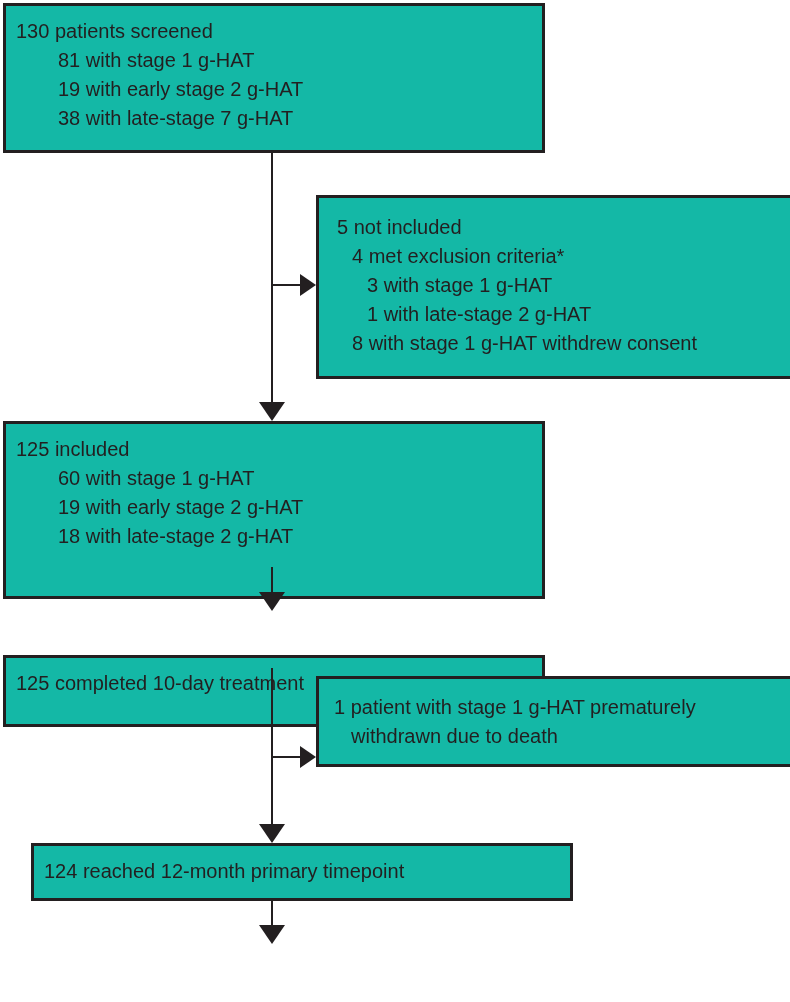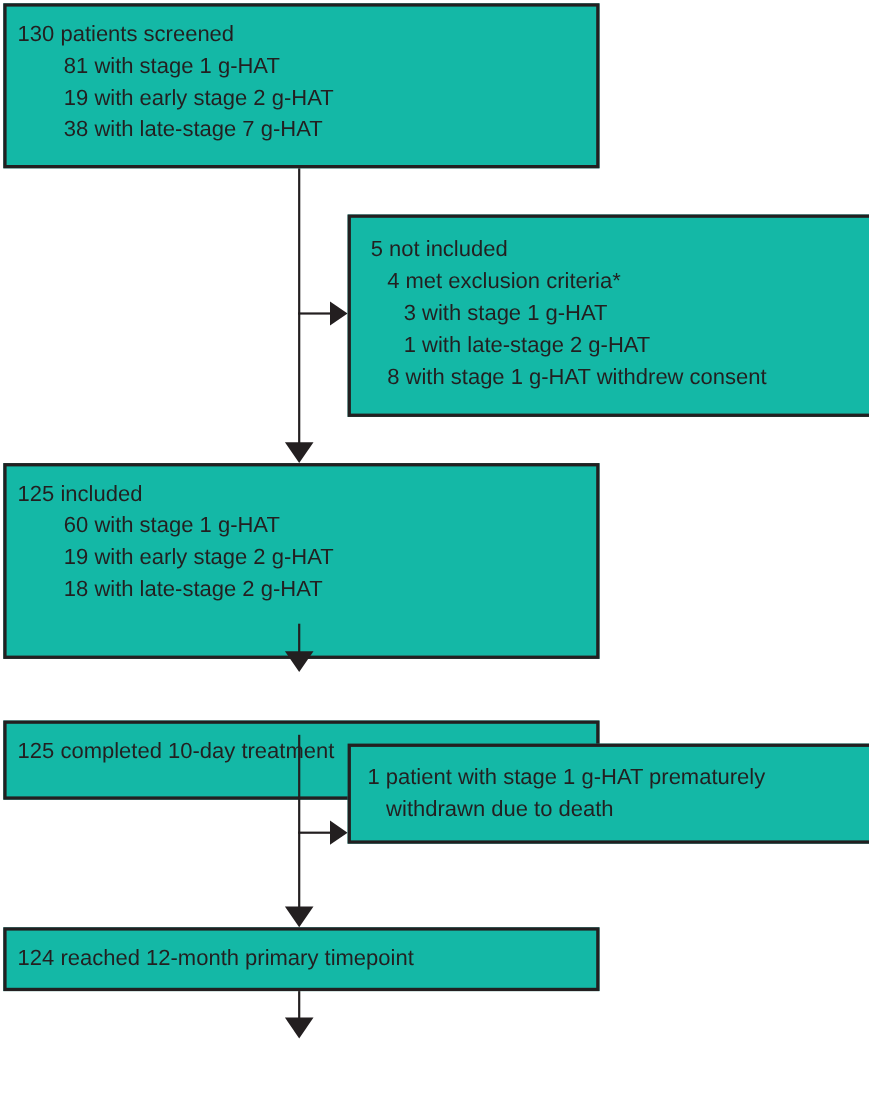--- a/index.html
+++ b/index.html
@@ -20,21 +20,21 @@
     border: 3px solid #231f20;
     background: #14b8a6;
   }
   .box-left  { left: 3px;  width: 542px; padding: 11px 8px 8px 10px; }
   .box-right { left: 316px; width: 528px; }
   .b1 { top: 3px;   height: 150px; }
   .b2 { top: 195px; height: 184px; padding: 15px 8px 8px 18px; }
   .b3 { top: 421px; height: 178px; }
   .b4 { top: 611px; height: 72px; margin-top: 44px; }
   .b5 { top: 676px; height: 91px;  padding: 14px 8px 8px 15px; }
-  .b6 { top: 843px; height: 58px; }
+  .b6 { top: 843px; height: 58px; margin-left: 28px; }
   .b7 { top: 944px; height: 55px; }
   .line { white-space: nowrap; }
   .ind-a  { padding-left: 42px; }  
   .ind-b1 { padding-left: 15px; }  
   .ind-b2 { padding-left: 30px; }  
   .ind-c  { padding-left: 17px; }  
   .vline { position: absolute; left: 271px; width: 2px; background: #231f20; }
   .hline { position: absolute; height: 2px; background: #231f20; }
   .arrow-down {
     position: absolute; left: 259px; width: 0; height: 0;

